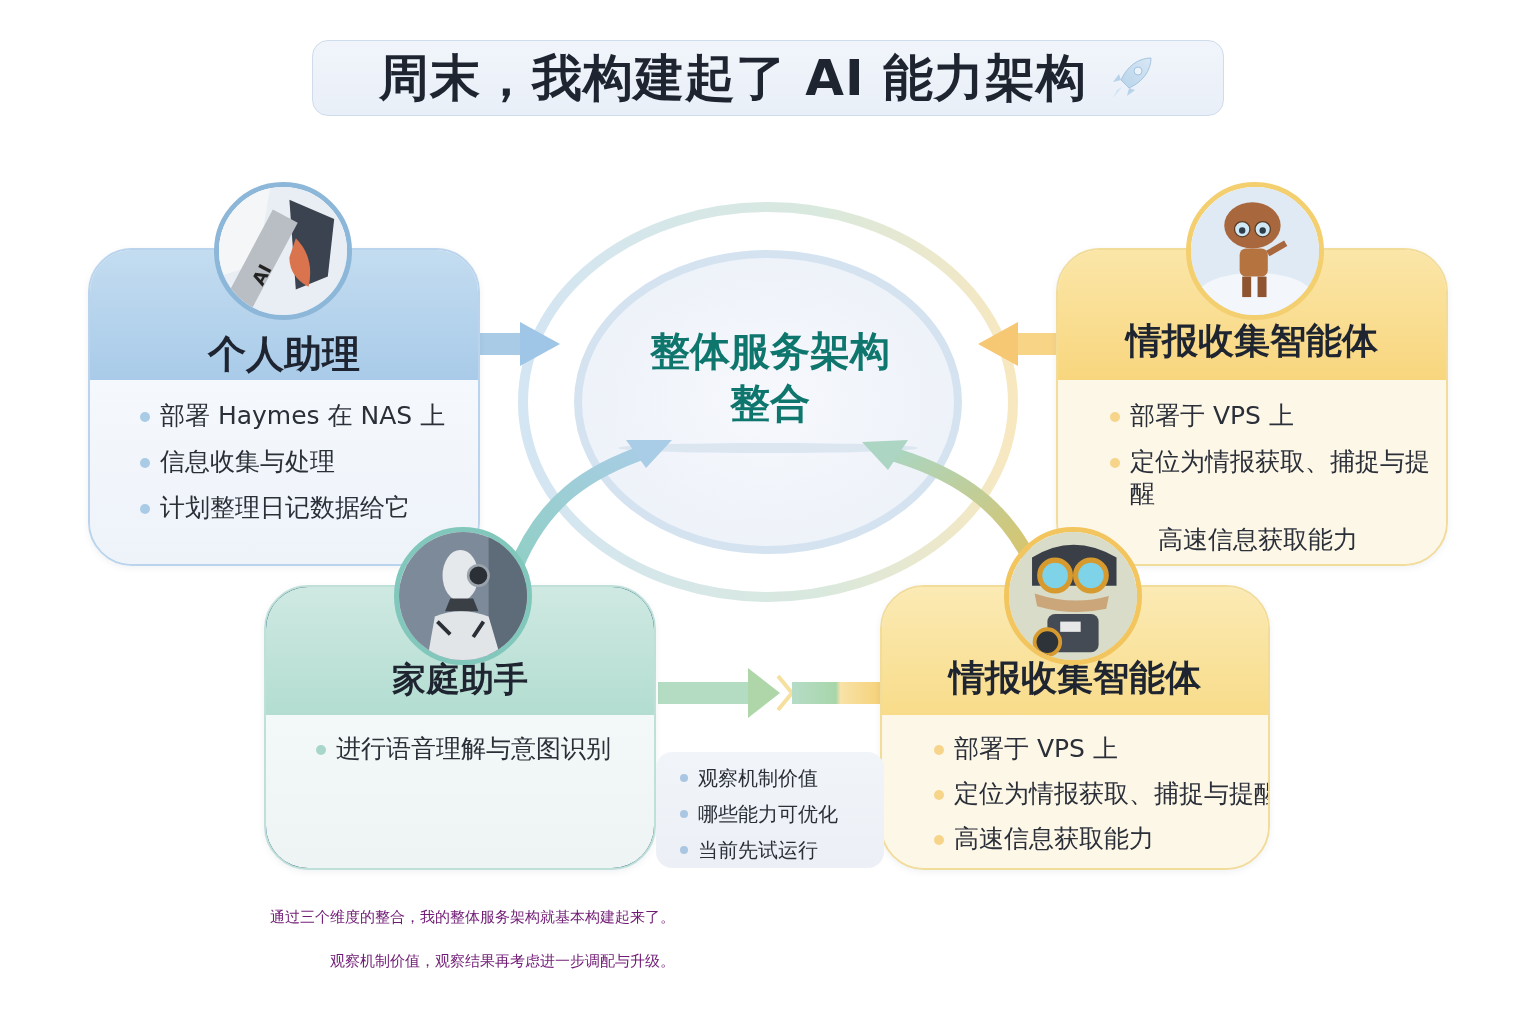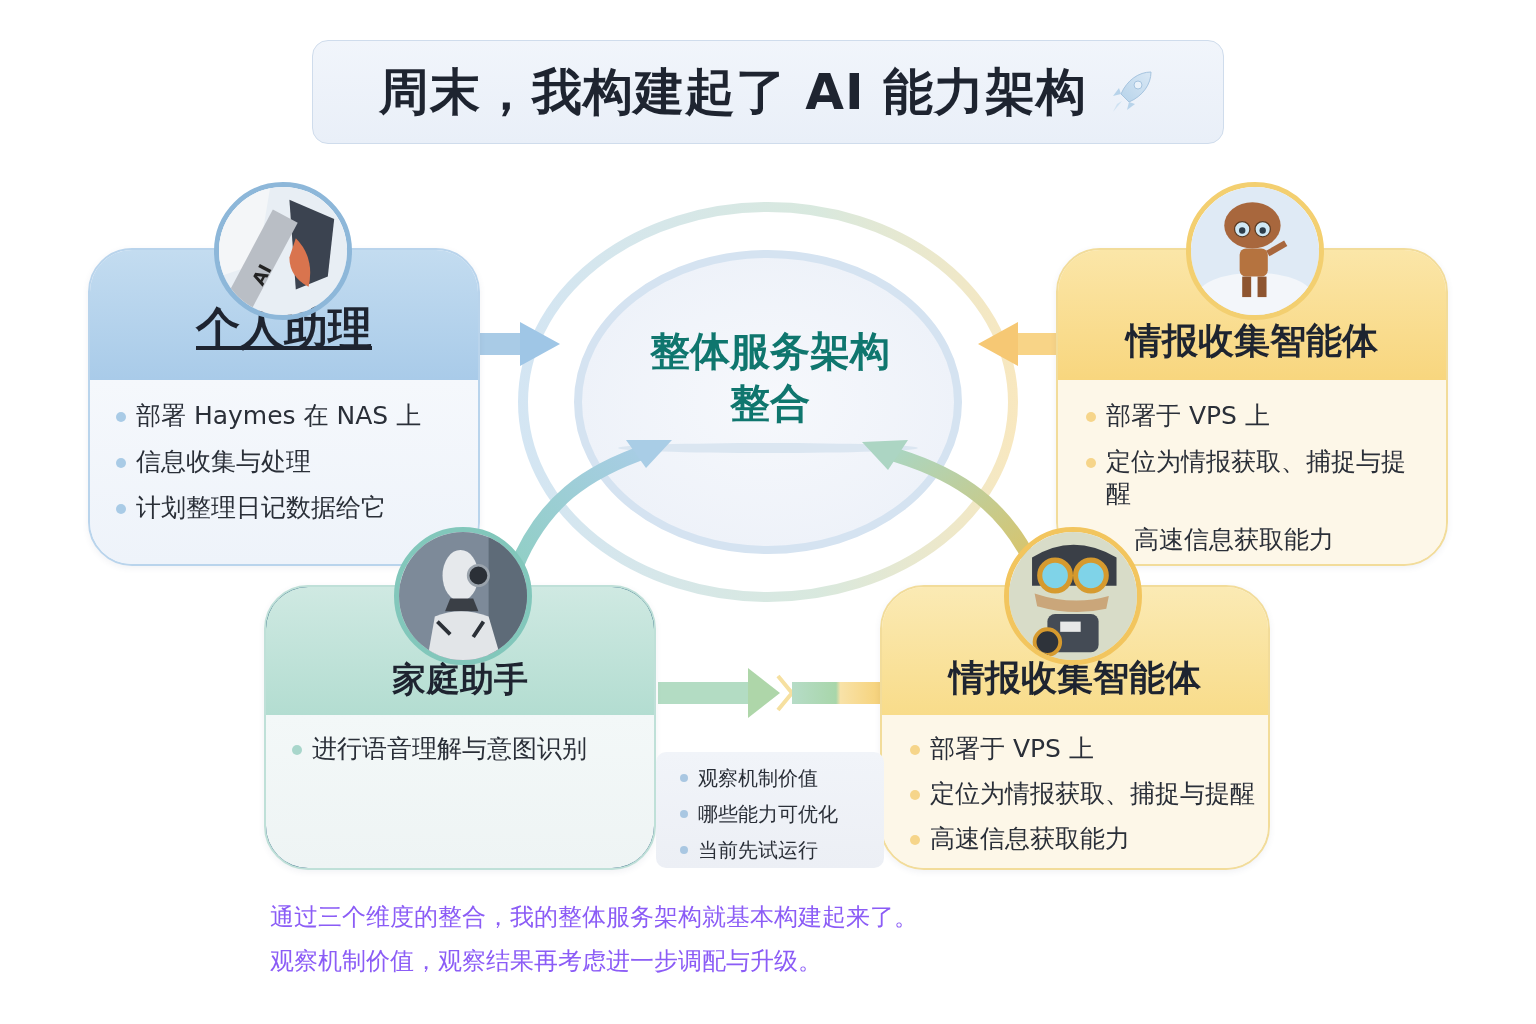--- a/index.html
+++ b/index.html
@@ -1,20 +1,20 @@
 <!DOCTYPE html>
 <html><head>
 <meta charset="utf-8">
 <style>
   * { box-sizing: border-box; margin: 0; padding: 0; }
   html, body { width: 1536px; height: 1024px; background: #ffffff; overflow: hidden; }
   body { position: relative; font-family: "DejaVu Sans", "Liberation Sans", sans-serif; color: #1f2430; }
 
   .title-box {
-    position: absolute; left: 312px; top: 40px; width: 912px; height: 104px;
+    position: absolute; left: 312px; top: 40px; width: 912px; height: 76px;
     background: linear-gradient(180deg, #f1f5fb 0%, #e9eff8 100%);
     border: 1.5px solid #cfdcec; border-radius: 16px;
     display: flex; align-items: center; justify-content: center; gap: 18px;
   }
   .title-text { font-size: 50px; font-weight: bold; color: #1e2430; letter-spacing: 1px; }
   .rocket { width: 52px; height: 52px; }
 
   svg.links { position: absolute; left: 0; top: 0; width: 1536px; height: 1024px; }
 
   .center-label {
@@ -26,32 +26,32 @@
     position: absolute; border-radius: 44px; overflow: hidden;
     box-shadow: 0 2px 6px rgba(60,80,110,0.08);
   }
   .card .head {
     position: absolute; left: 0; right: 0; top: 0;
     display: flex; align-items: flex-end; justify-content: center;
     font-weight: bold; color: #1e2430;
   }
   .card .body { position: absolute; left: 0; right: 0; bottom: 0; }
   .card ul { list-style: none; }
-  .card li { position: relative; font-size: 25px; color: #2a2f38; line-height: 32px; }
+  .card li { position: relative; font-size: 25px; color: #2a2f38; line-height: 32px; margin-left: 24px; }
   .card li .dot { position: absolute; width: 10px; height: 10px; border-radius: 50%; }
 
   .avatar {
     position: absolute; width: 138px; height: 138px; border-radius: 50%;
     overflow: hidden; z-index: 5;
   }
   .avatar svg { width: 100%; height: 100%; display: block; }
 
   
   #card-personal { left: 88px; top: 248px; width: 392px; height: 318px; border: 2px solid #b9d4ec; background: #f2f6fb; }
-  #card-personal .head { height: 130px; background: linear-gradient(180deg,#c3dcf0,#a9cbe9); font-size: 44px; padding-bottom: 22px; text-decoration: underline; }
+  #card-personal .head { height: 130px; background: linear-gradient(180deg,#c3dcf0,#a9cbe9); font-size: 38px; padding-bottom: 0; }
   #card-personal .body { top: 130px; background: linear-gradient(180deg,#f5f8fc,#eef3fa); padding: 20px 0 0 46px; }
   #card-personal li { margin-bottom: 14px; }
   #card-personal .dot { background: #a9cbe6; left: -20px; top: 12px; }
 
   
   #card-intel-1 { left: 1056px; top: 248px; width: 392px; height: 318px; border: 2px solid #f2dc9a; background: #fdf6e4; }
   #card-intel-1 .head { height: 130px; background: linear-gradient(180deg,#fbe6a8,#f8d67e); font-size: 36px; padding-bottom: 14px; }
   #card-intel-1 .body { top: 130px; background: #fdf7e8; padding: 20px 0 0 48px; }
   #card-intel-1 .dot { background: #f6d58a; left: -20px; top: 12px; }
 
@@ -64,28 +64,28 @@
 
   
   #card-intel-2 { left: 880px; top: 585px; width: 390px; height: 285px; border: 2px solid #f2dc9a; background: #fdf6e4; }
   #card-intel-2 .head { height: 128px; background: linear-gradient(180deg,#fbeab4,#f8dc8a); font-size: 36px; padding-bottom: 12px; }
   #card-intel-2 .body { top: 128px; background: #fdf7e8; padding: 18px 0 0 48px; }
   #card-intel-2 li { margin-bottom: 13px; white-space: nowrap; }
   #card-intel-2 .dot { background: #f6d58a; left: -20px; top: 12px; }
 
   .mini-panel {
     position: absolute; left: 656px; top: 752px; width: 228px; height: 116px;
-    background: linear-gradient(180deg,#f1f4f9,#eceff5); border-radius: 10px;
+    background: linear-gradient(180deg,#f1f4f9,#eceff5); border-radius: 16px;
     padding: 14px 0 0 42px;
   }
   .mini-panel li { position: relative; list-style: none; font-size: 20px; line-height: 24px; margin-bottom: 12px; color: #2a2f38; }
   .mini-panel .dot { position: absolute; left: -18px; top: 8px; width: 8px; height: 8px; border-radius: 50%; background: #a9c7e2; }
 
   .footer { position: absolute; left: 270px; top: 895px; }
-  .footer p { font-size: 24px; line-height: 44px; color: #8b5cf6; }
+  .footer p { font-size: 15px; line-height: 44px; color: #701a75; text-align: right; }
 </style>
 </head>
 <body>
 
 <div class="title-box">
   <span class="title-text">周末，我构建起了 AI 能力架构</span>
   <svg class="rocket" viewBox="0 0 52 52">
     <defs>
         <linearGradient id="rg" x1="0" y1="1" x2="1" y2="0">
           <stop offset="0" stop-color="#b7d3ea"></stop>

